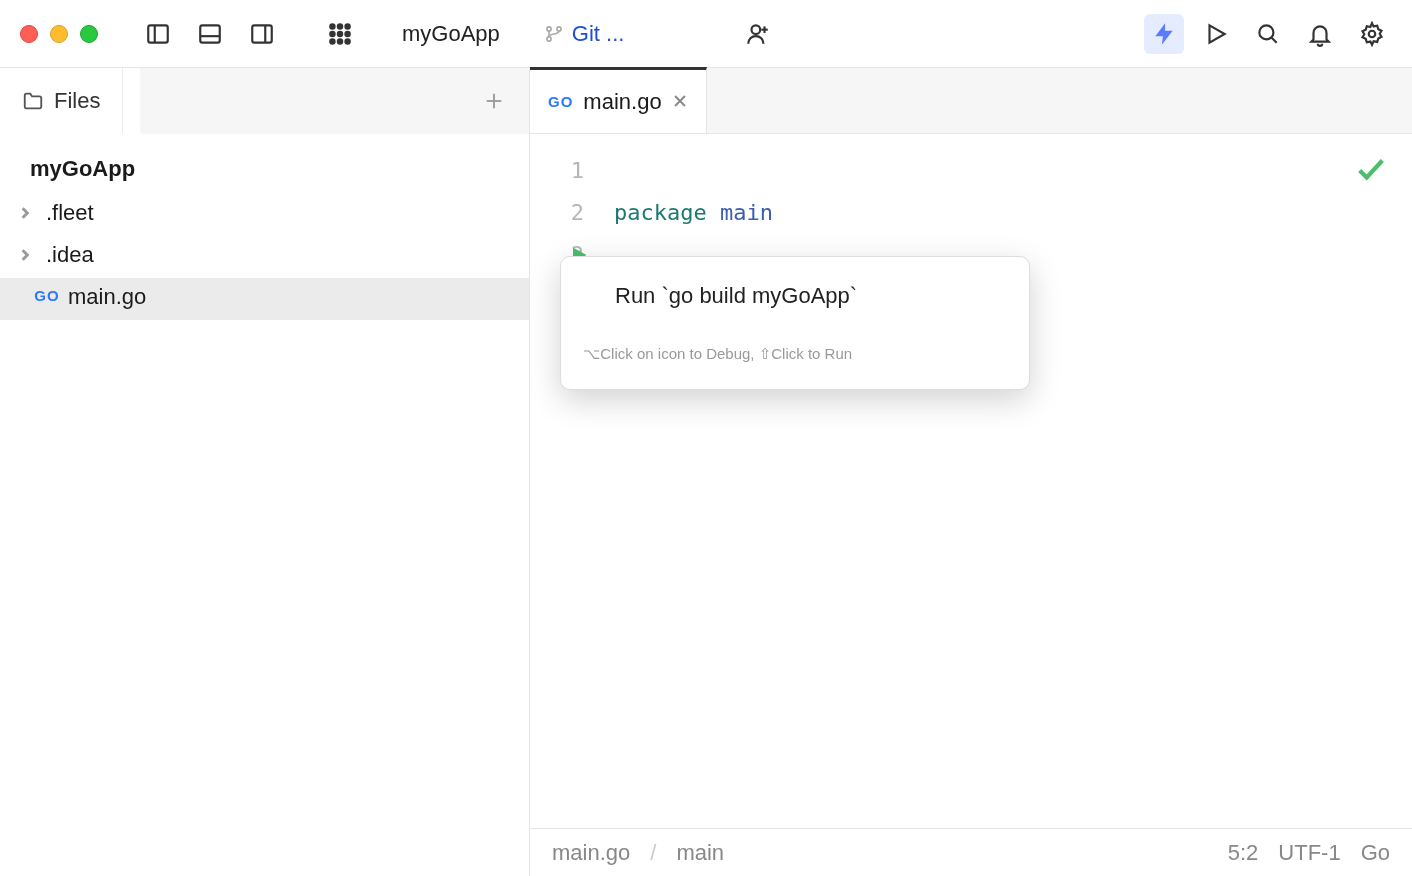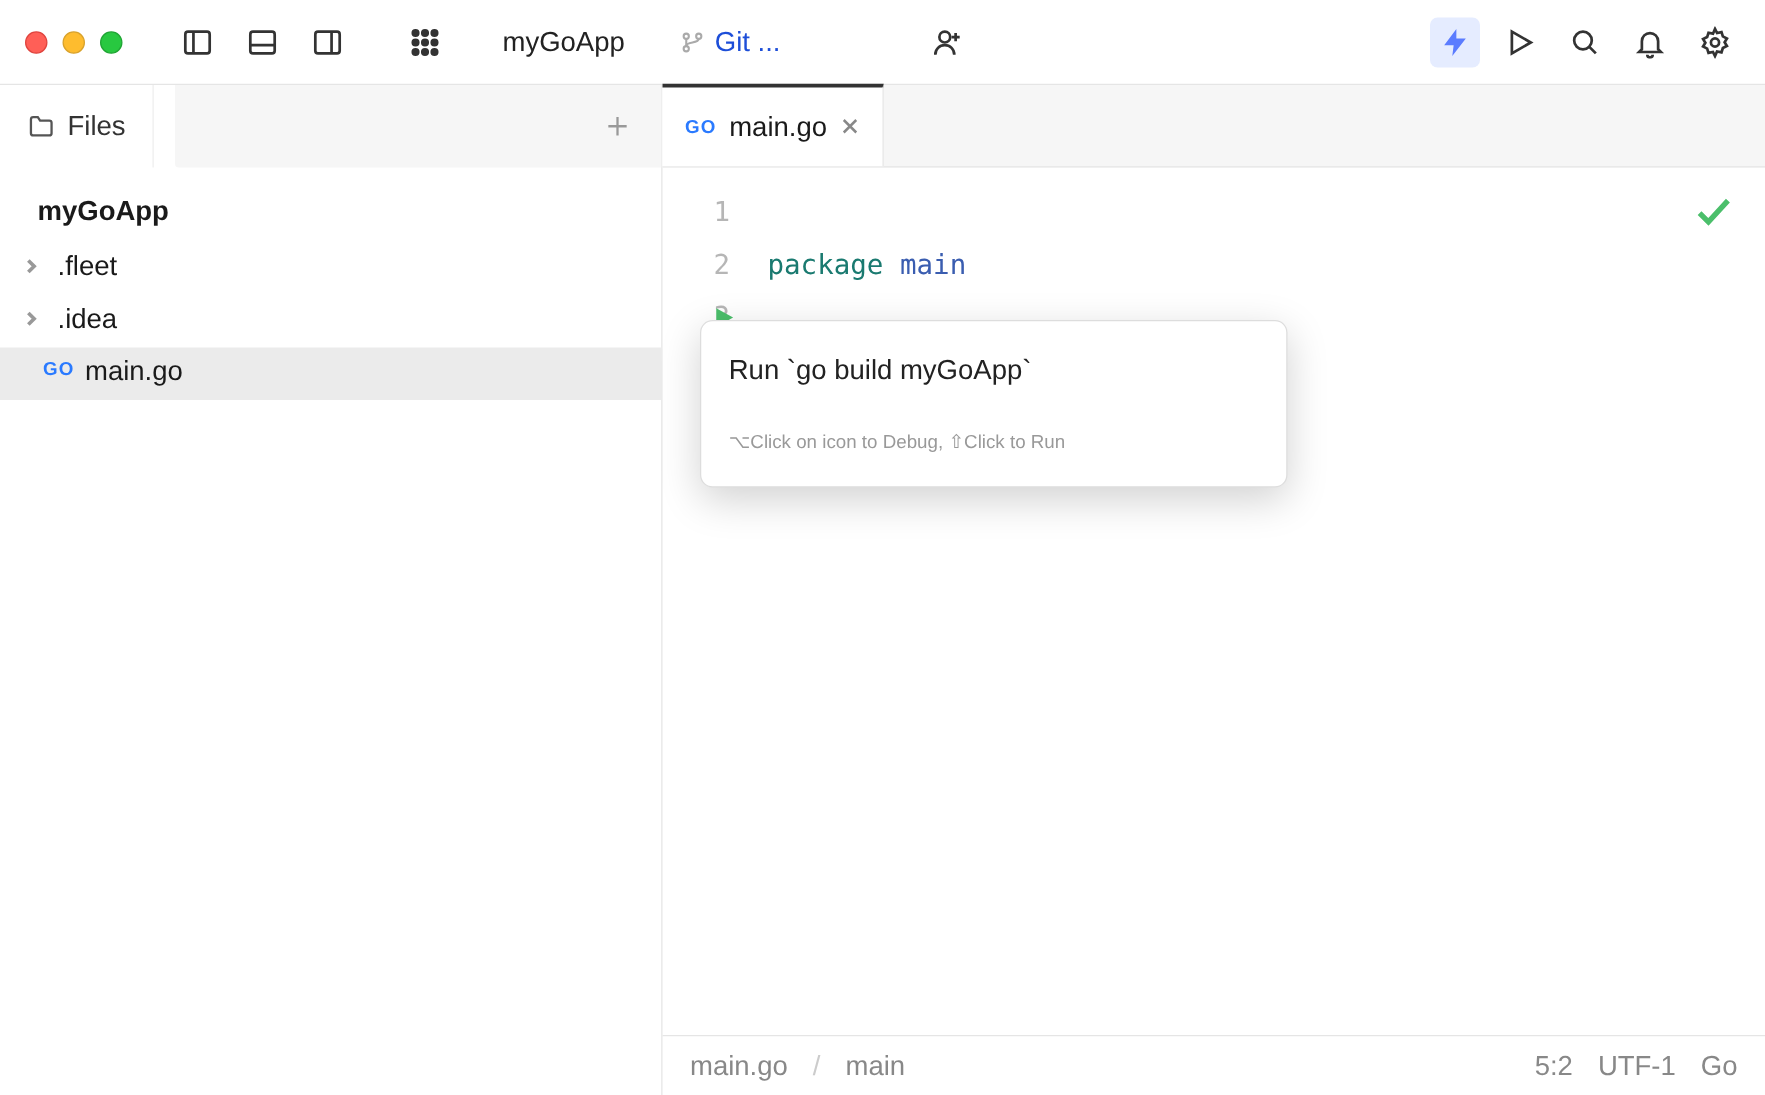--- a/index.html
+++ b/index.html
@@ -52,21 +52,21 @@
 .code { position:absolute; left:84px; top:16px; white-space:pre; }
 .kw { color:#1a7a70;margin-top:42px; }
 .ident { color:#3a5db0; }
 .punct { color:#333; }
 .brace-hl { background:#cfe3d8; }
 
 .check { position:absolute; right:24px; top:18px; }
 .check svg { width:34px; height:34px; stroke:#4bbf6b; fill:none; stroke-width:3; }
 
 .popup { position:absolute; left:30px; top:122px; width:470px; background:#fff; border:1px solid #ddd; border-radius:10px; box-shadow:0 10px 32px rgba(0,0,0,0.18); padding: 10px 0 12px; font-family:-apple-system, sans-serif; }
-.popup-item { font-size:22px; padding:8px 22px; color:#222; }
+.popup-item { font-size:22px; padding:8px 22px; color:#222;margin-left:32px; }
 .popup-hint { font-size:15px; padding:8px 22px 2px; color:#999; }
 
 .statusbar { height:48px; border-top:1px solid #e5e5e5; display:flex; align-items:center; padding:0 22px; font-size:22px; color:#888; gap:20px; }
 .statusbar .bc-sep { color:#ccc; }
 .statusbar .spacer { flex:1; }
 </style>
 </head>
 <body>
 
 <div class="titlebar">

